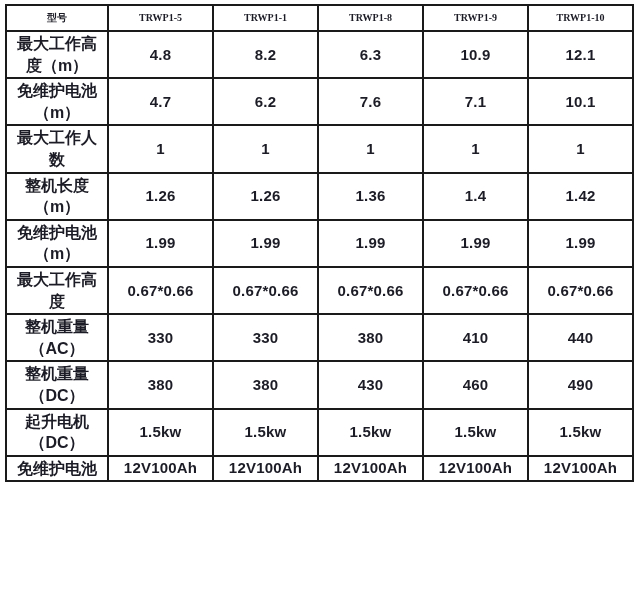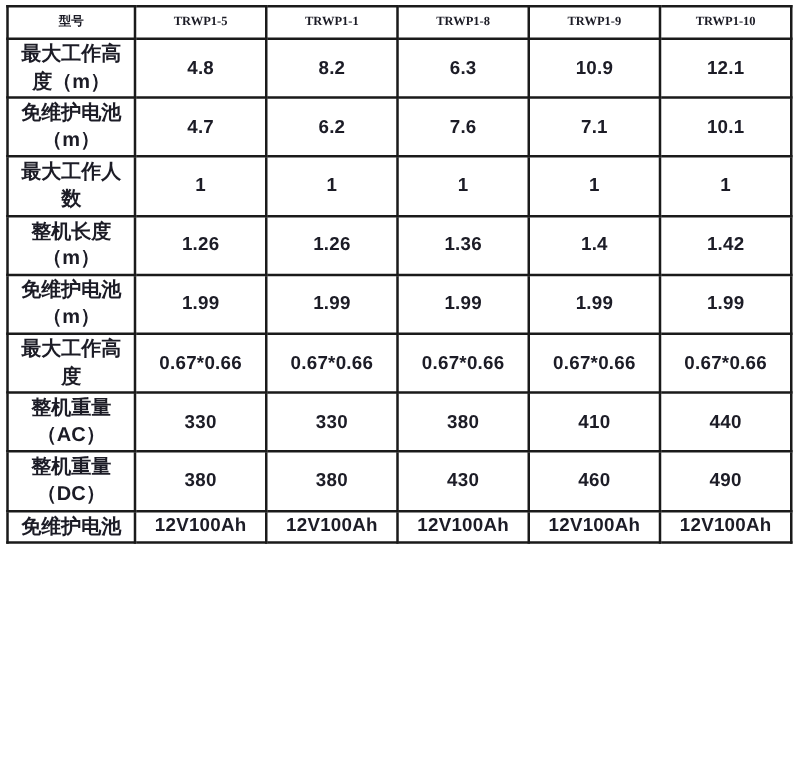--- a/index.html
+++ b/index.html
@@ -142,20 +142,28 @@
         </tr>
         <tr>
           <th class="label-cell" scope="row">整机重量（DC）</th>
           <td class="value-cell">380</td>
           <td class="value-cell">380</td>
           <td class="value-cell">430</td>
           <td class="value-cell">460</td>
           <td class="value-cell">490</td>
         </tr>
         <tr>
+          <th class="label-cell" scope="row">起升电机（DC）</th>
+          <td class="value-cell">1.5kw</td>
+          <td class="value-cell">1.5kw</td>
+          <td class="value-cell">1.5kw</td>
+          <td class="value-cell">1.5kw</td>
+          <td class="value-cell">1.5kw</td>
+        </tr>
+        <tr>
           <th class="label-cell" scope="row">免维护电池</th>
           <td class="value-cell">12V100Ah</td>
           <td class="value-cell">12V100Ah</td>
           <td class="value-cell">12V100Ah</td>
           <td class="value-cell">12V100Ah</td>
           <td class="value-cell">12V100Ah</td>
         </tr>
       </tbody>
   </table>
 </div>

